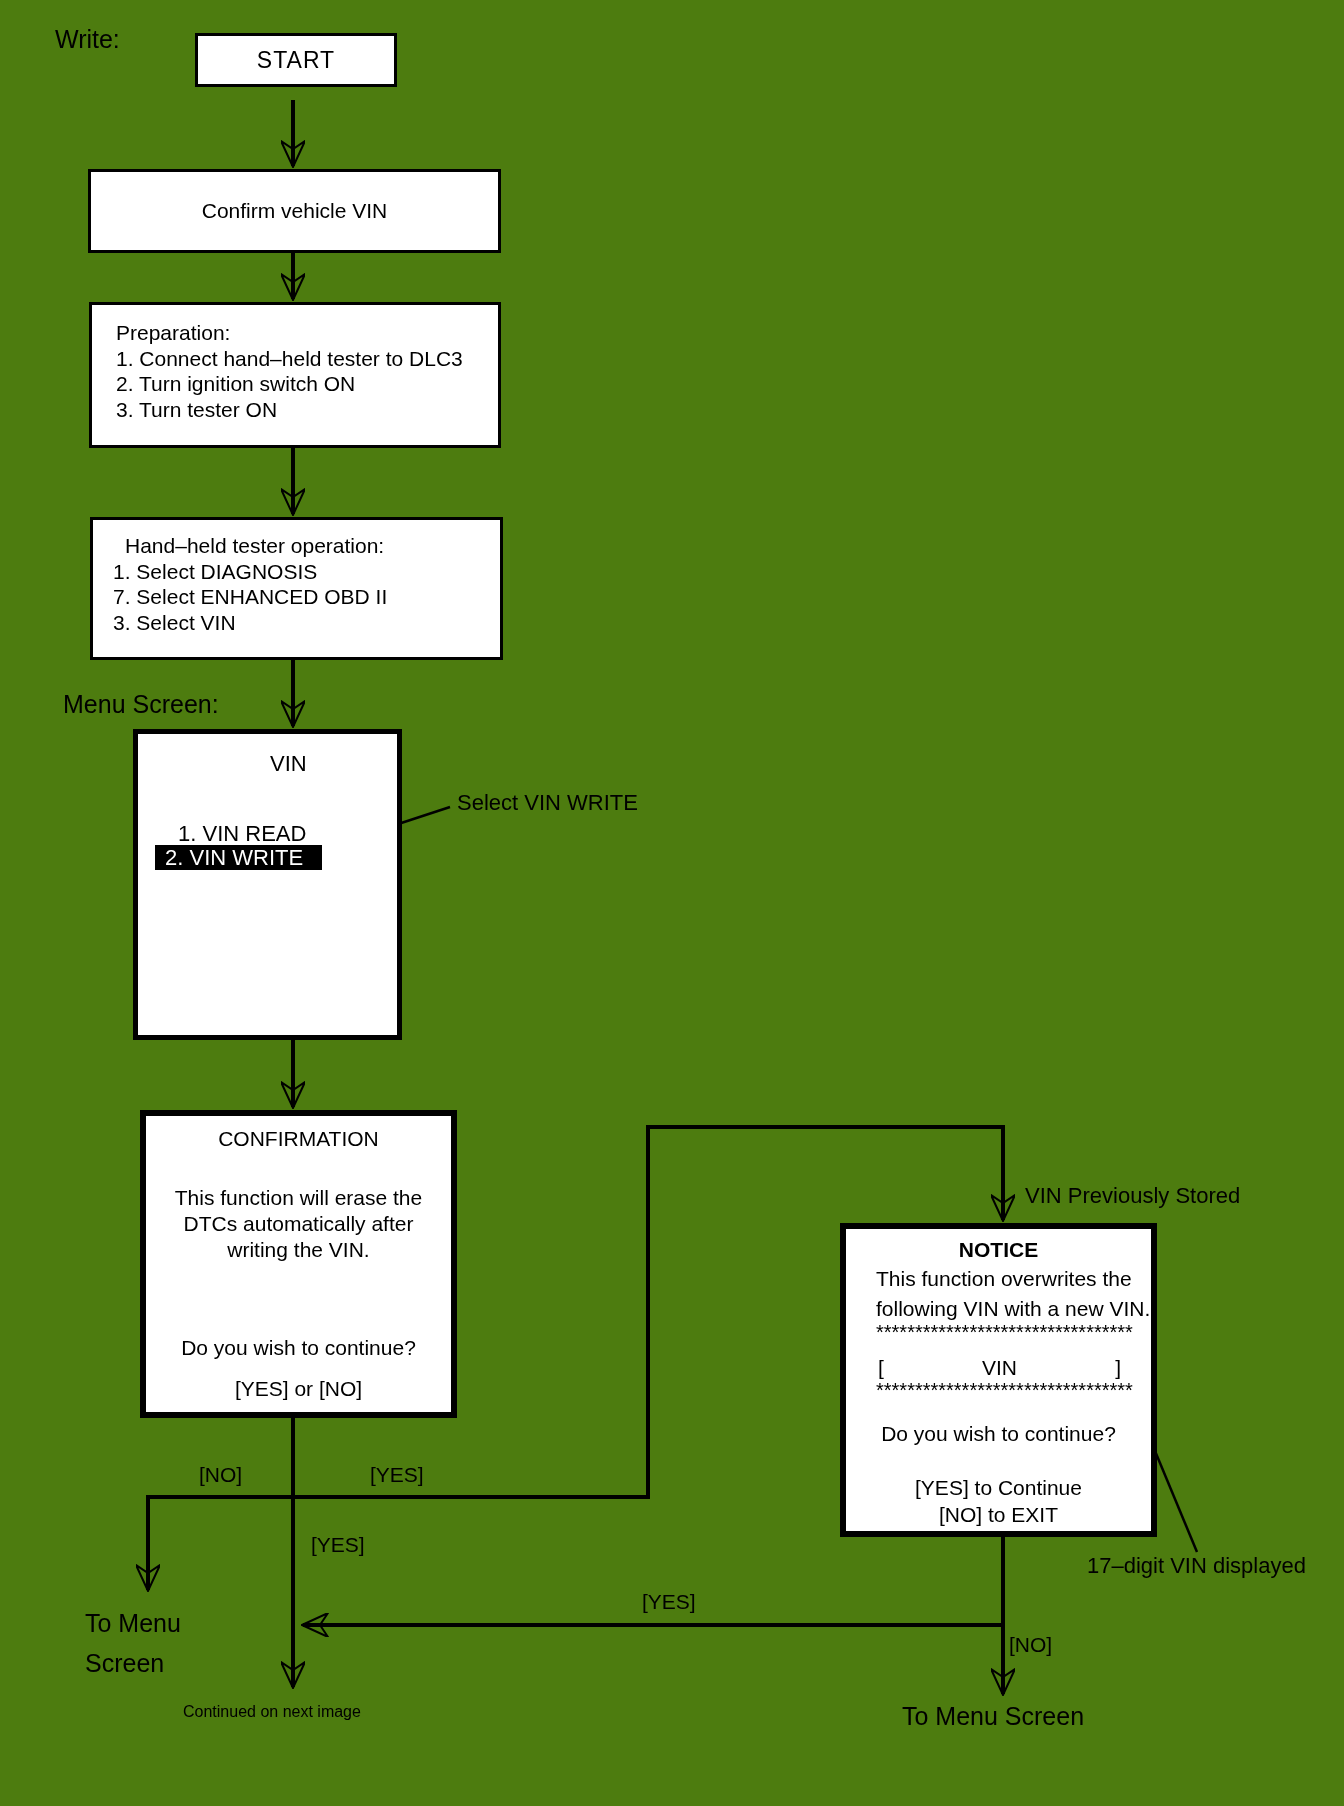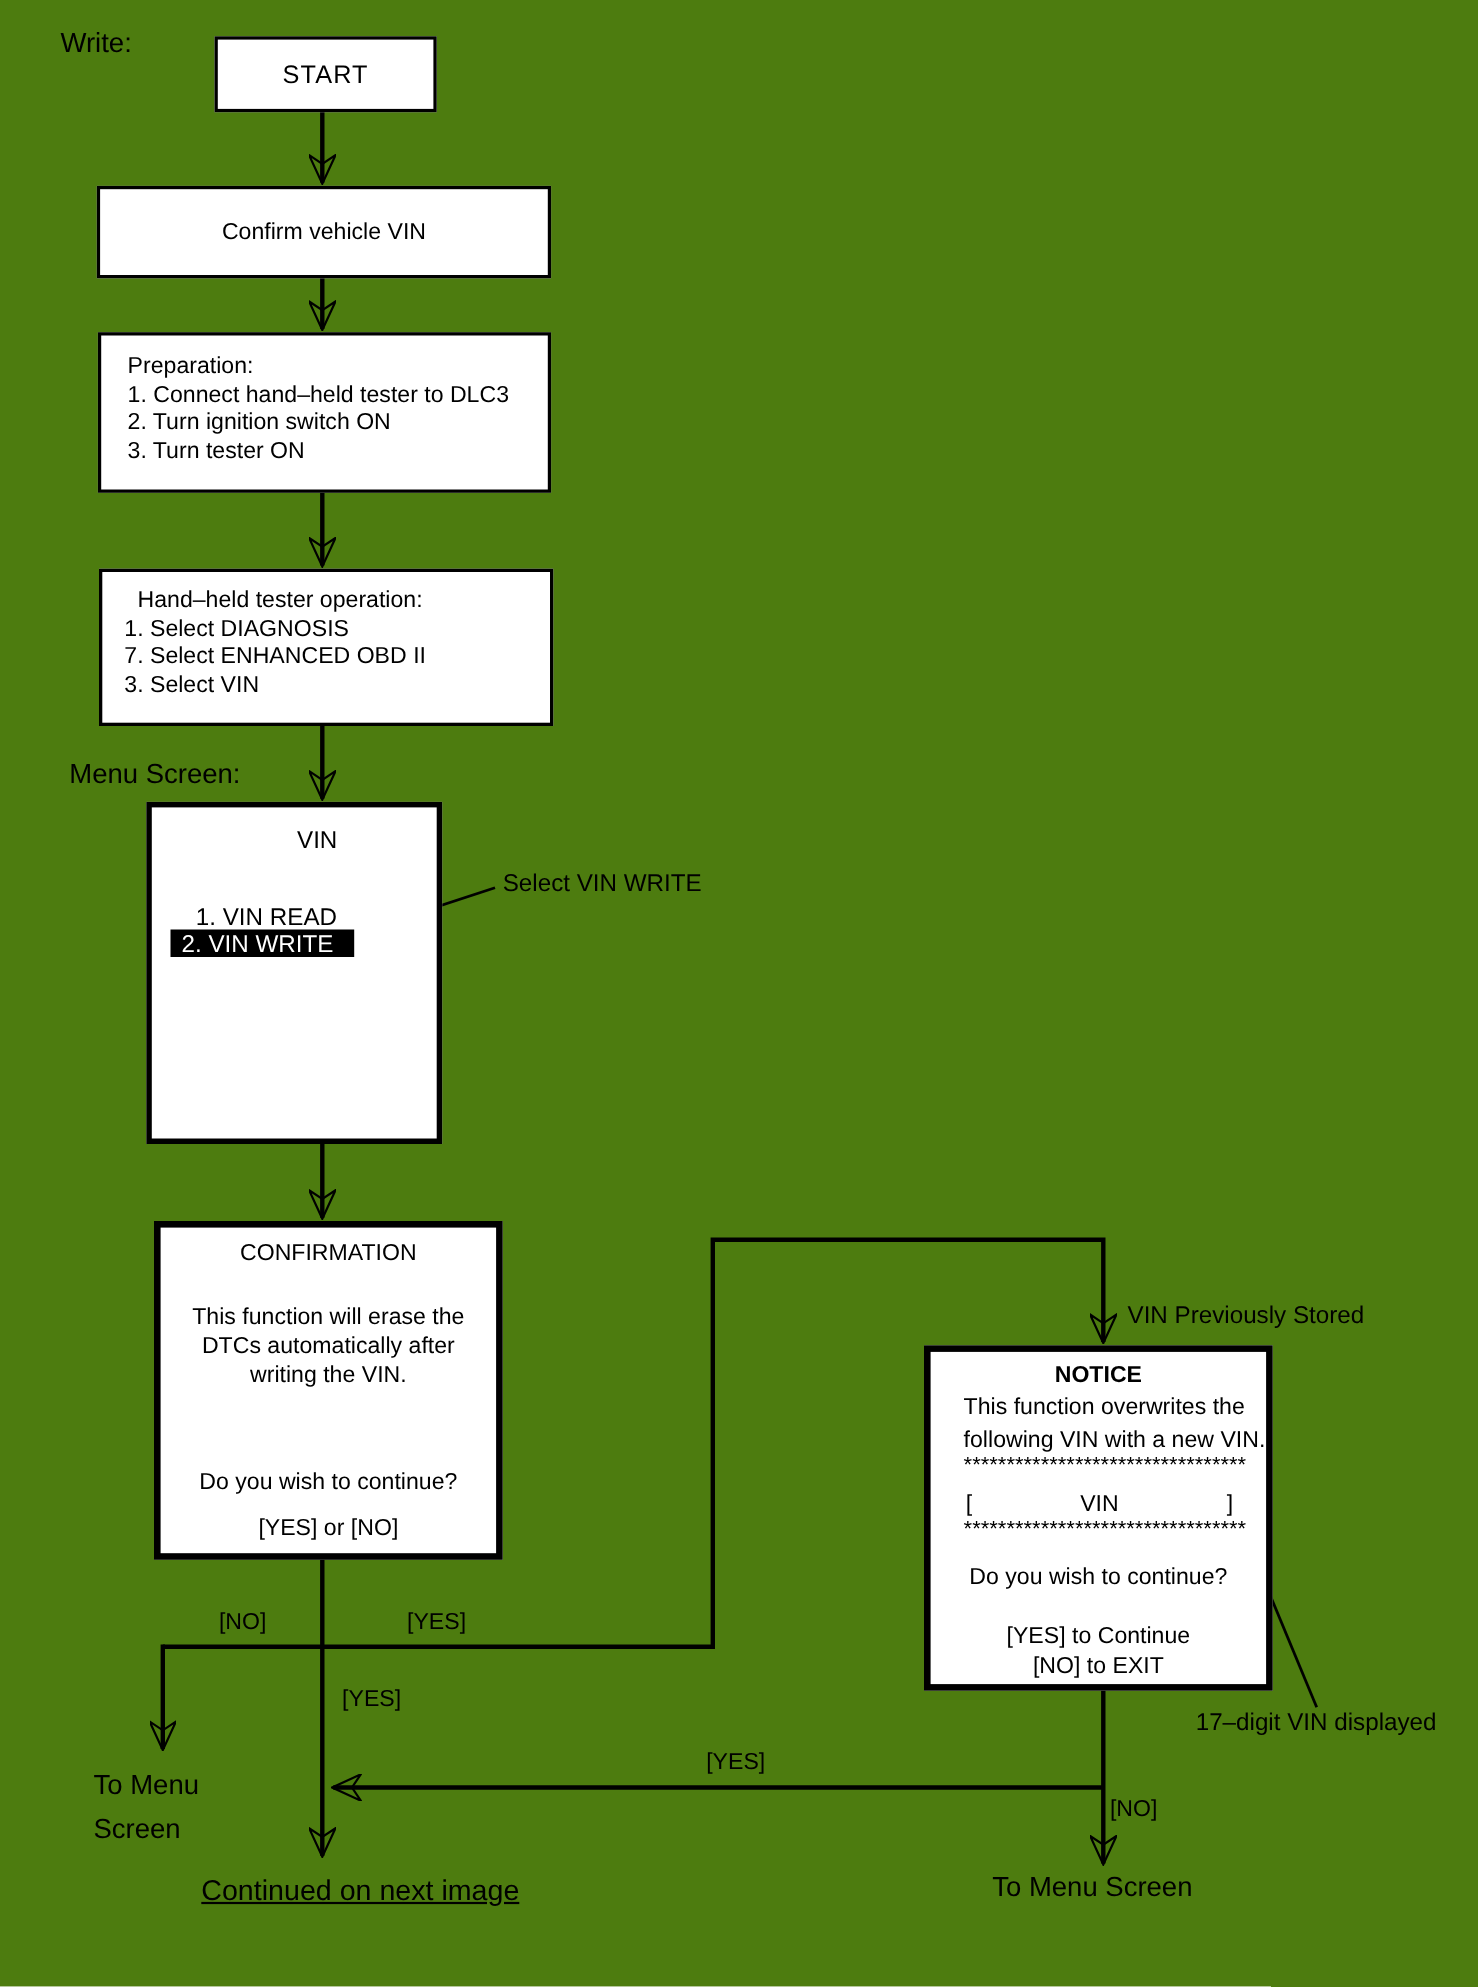--- a/index.html
+++ b/index.html
@@ -14,21 +14,21 @@
   .thin   { border:3px solid #000; }
   .medium { border:5px solid #000; }
   .thick  { border:6px solid #000; }
   .center-flex { display:flex; align-items:center; justify-content:center; }
 
   .lbl { position:absolute; white-space:nowrap; }
   .lbl-big   { font-size:25px; }
   .lbl-ann   { font-size:22px; }
   .lbl-small { font-size:21px; }
 
-  .box-start { left:195px; top:33px; width:202px; height:69px; font-size:23px; letter-spacing:1px;text-align:center; }
+  .box-start { left:195px; top:33px; width:202px; height:54px; font-size:23px; letter-spacing:1px;text-align:center; }
   .box-confirm { left:88px; top:169px; width:413px; height:84px; font-size:21px; }
   .box-prep { left:89px; top:302px; width:412px; height:146px; font-size:21px; line-height:25.5px; padding:15px 8px 0 24px; }
   .box-tester { left:90px; top:517px; width:413px; height:143px; font-size:21px; line-height:25.5px; padding:13px 8px 0 20px; }
   .box-tester .op-title { margin-left:12px; }
 
   .box-vinmenu { left:133px; top:729px; width:269px; height:311px; font-size:22px; }
   .vin-title { position:absolute; left:132px; top:17px; }
   .vin-item-read { position:absolute; left:40px; top:87px; }
   .vin-item-write { position:absolute; left:17px; top:111px; width:167px; height:25px;
                     background:#000; color:#fff; display:flex; padding-left:10px; box-sizing:border-box; }
@@ -52,21 +52,21 @@
   .lbl-menuscreen { left:63px; top:690px; }
   .lbl-selectvinwrite { left:457px; top:790px; }
   .lbl-vinprev { left:1025px; top:1183px; }
   .lbl-no-left { left:199px; top:1463px; }
   .lbl-yes-right { left:370px; top:1463px; }
   .lbl-yes-center { left:311px; top:1533px; }
   .lbl-tomenu { left:85px; top:1603px; line-height:40px; }
   .lbl-yes-return { left:642px; top:1590px; }
   .lbl-17digit { left:1087px; top:1553px; }
   .lbl-no-notice { left:1009px; top:1633px; }
-  .lbl-continued { left:183px; top:1703px; font-size:26px;text-decoration:underline; }
+  .lbl-continued { left:183px; top:1703px; font-size:16px; }
   .lbl-tomenuscreen { left:902px; top:1702px; }
 </style>
 </head>
 <body>
 
 <div id="canvas">
 
   <svg class="wires" xmlns="http://www.w3.org/2000/svg">
     <defs>
       <marker id="ah" viewBox="0 0 14 12" refX="13" refY="6" markerWidth="7" markerHeight="6" orient="auto" markerUnits="strokeWidth">

